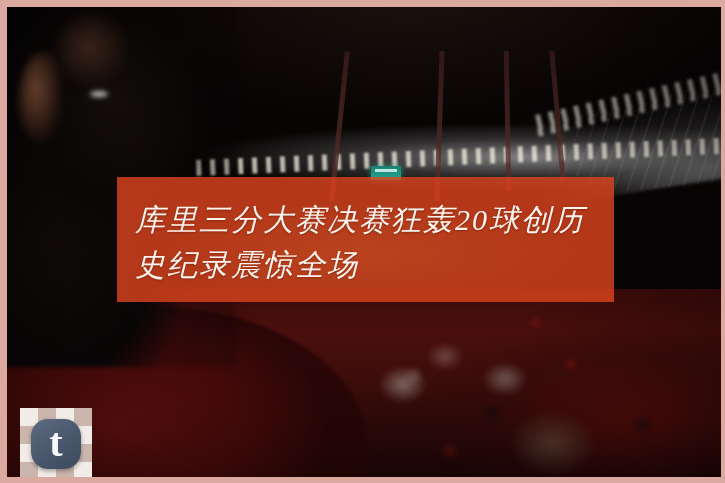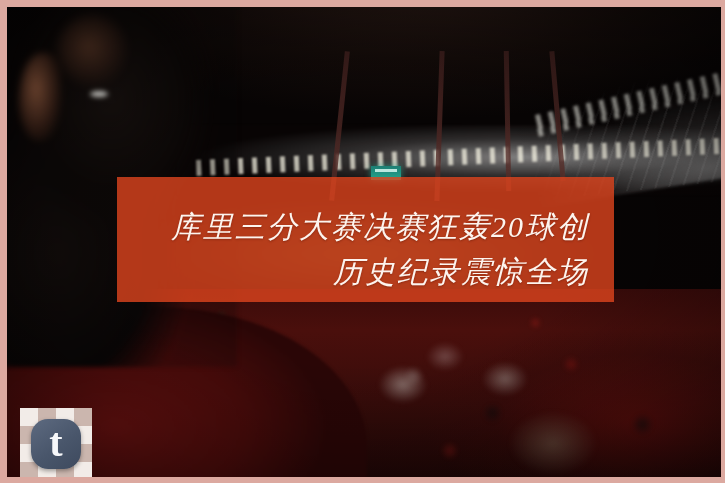--- a/index.html
+++ b/index.html
@@ -314,31 +314,30 @@
     top: 170px;
     width: 497px;
     height: 125px;
     background: rgba(222, 69, 30, 0.80);
     z-index: 5;
     box-sizing: border-box;
     padding: 20px 18px 0 18px;
   }
 
   .headline {
-    margin: 7px;
+    margin: 0;
     color: #fdf4ee;
     font-family: "Liberation Serif", "DejaVu Serif", serif;
     font-size: 30px;
     line-height: 45px;
     letter-spacing: 2px;
     font-weight: 400;
     font-style: italic;
     text-shadow: 0 1px 2px rgba(90,20,6,0.45);
     white-space: normal;
-    text-align: right;
   }
 
   
   .logo-wrap {
     position: absolute;
     left: 9px;
     top: 398px;
     width: 80px;
     height: 78px;
     z-index: 7;

